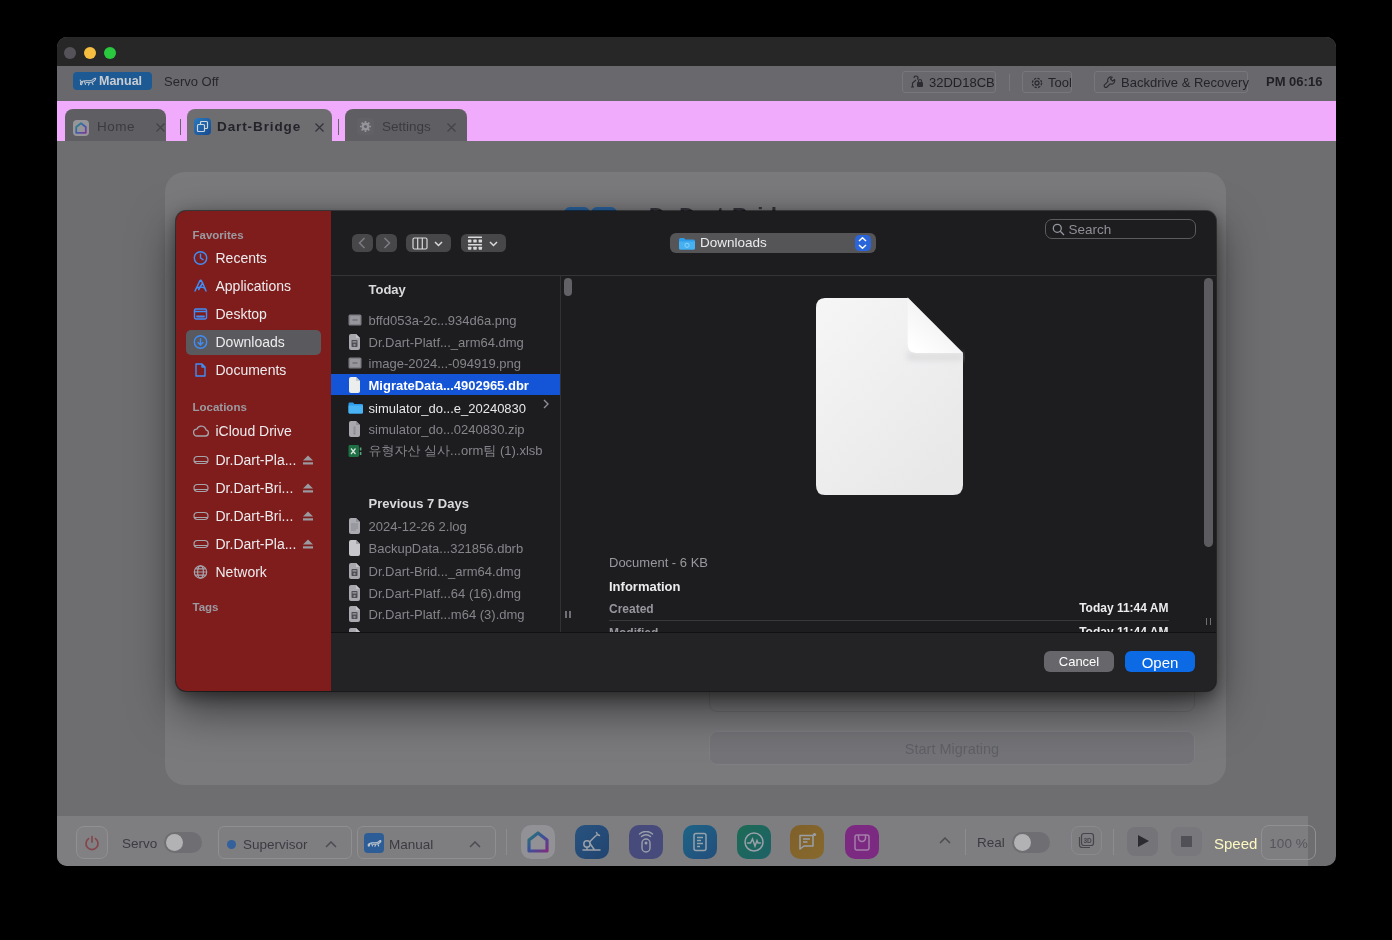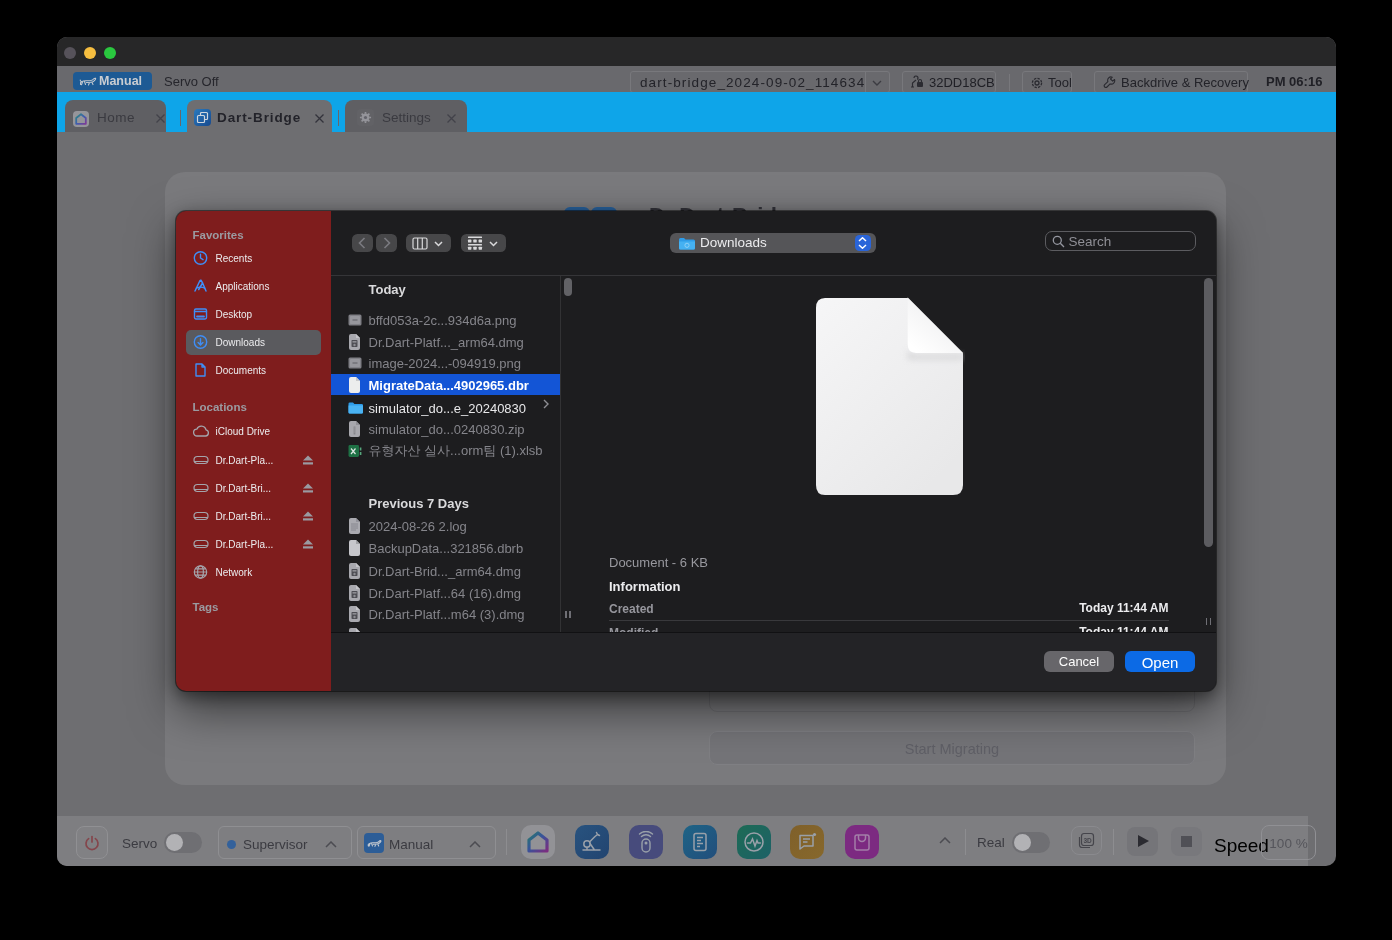--- a/index.html
+++ b/index.html
@@ -10,37 +10,37 @@
   
   #titlebar { position:absolute; left:0; top:0; width:1279px; height:29px; background:#272728; }
   .light { position:absolute; top:46.5px; width:12px; height:12px; border-radius:50%; }
   #title { position:absolute; left:0; right:0; top:7px; text-align:center; color:#d9d9db;
     font-size:13px; font-weight:700; letter-spacing:.1px; }
   
   #toolbar { position:absolute; left:0; top:29px; width:1279px; height:35px; background:#69696d; }
   .tbtn { position:absolute; top:5px; height:22px; border:1px solid #78787c; border-radius:3px;
     color:#232329; font-size:13px; white-space:nowrap; }
   
-  #tabbar { position:absolute; left:0; top:55px; width:1279px; height:40px; background:#0ea5e9; }
+  #tabbar { position:absolute; left:0; top:64px; width:1279px; height:40px; background:#f0abfc; }
   
   #content { position:absolute; left:0; top:104px; width:1279px; height:712px; background:#6e6e71; }
   #card { position:absolute; left:108px; top:31px; width:1061px; height:613px; border-radius:20px;
     background:#7a7a7d; }
   
   #bottombar { position:absolute; left:0; top:779px; width:1251px; height:50px; background:#7e7e81; }
   .appicon { position:absolute; top:9px; width:34px; height:34px; border-radius:10px; }
   
   #dialog { position:absolute; left:176px; top:211px; width:1040px; height:480px;
     border-radius:10px; overflow:hidden; background:#1d1d1f;
     box-shadow:0 18px 45px rgba(0,0,0,.55), 0 5px 16px rgba(0,0,0,.42), 0 0 0 1px rgba(0,0,0,.45); }
   #sidebar { position:absolute; left:0; top:0; width:154.5px; height:480px; background:#7f1d1d; }
   .sblabel { position:absolute; left:16.5px; font-size:11.5px; font-weight:700; color:#9b9ba1; }
   .sbrow { position:absolute; left:0; width:154.5px; height:24px; }
   .sbrow .txt { position:absolute; left:39.5px; top:50%; transform:translateY(-50%);
-    font-size:10px; color:#ececee; white-space:nowrap; }
+    font-size:14px; color:#ececee; white-space:nowrap; }
   .sbrow svg { position:absolute; left:17px; top:50%; transform:translateY(-50%); }
   #dlgmain { position:absolute; left:154.5px; top:0; width:885.5px; height:480px; background:#1d1d1f; }
   .navbtn { position:absolute; top:22.5px; width:21px; height:18.5px; background:#474749; border-radius:5.5px; }
   .listrow { position:absolute; left:0; width:229px; height:21.3px; }
   .listrow .fname { position:absolute; left:38px; top:50%; transform:translateY(-50%);
     font-size:13px; color:#7f7f85; white-space:nowrap; }
   .listrow svg, .listrow .ficon { position:absolute; left:17px; top:50%; transform:translateY(-50%); }
 </style>
 </head>
 <body>
@@ -49,27 +49,20 @@
   <div id="toolbar">
 
     <div style="position:absolute;left:16px;top:6px;width:79px;height:17.5px;border-radius:4px;background:#1d5a94;">
       <svg width="18" height="12" viewBox="0 0 18 12" style="position:absolute;left:6px;top:3px;">
         <path d="M1.5 9.5 Q1 7.5 2.5 6.8 Q4.5 6 7 5.8 L11.5 5.5 Q13.5 5.3 14.5 4 Q15.3 3 16.5 3.2 Q17 3.8 16.3 4.6 L14.8 6.2 Q13.8 7.2 12 7.3 L7.5 7.6 M3.5 7 L2.5 9.8 M5.5 6.5 L6.5 9.5 M10.5 7.5 L9.5 10 M13 7.2 L14 9.6 M2.5 6.8 Q1.2 6.2 1.2 5" stroke="#c7cbd1" stroke-width="1.05" fill="none" stroke-linecap="round"></path>
       </svg>
       <span style="position:absolute;left:26px;top:2px;font-size:12.5px;font-weight:700;color:#c9cdd2;">Manual</span>
     </div>
     <div style="position:absolute;left:107px;top:8px;font-size:13px;color:#26262c;">Servo Off</div>
 
-    <div class="tbtn" style="left:573px;width:260px;">
-      <span style="position:absolute;left:9px;top:3px;color:#232329;font-size:13.5px;letter-spacing:1.1px;">dart-bridge_2024-09-02_114634</span>
-      <div style="position:absolute;right:23.5px;top:0;width:1px;height:20px;background:#78787c;"></div>
-      <svg width="10" height="6" viewBox="0 0 10 6" style="position:absolute;right:7px;top:7.5px;">
-          <path d="M1 1 L5 5 L9 1" stroke="#3c3c42" stroke-width="1.4" fill="none"></path>
-        </svg>
-    </div>
 
     <div class="tbtn" style="left:845px;width:94px;">
       <svg width="15" height="14" viewBox="0 0 15 14" style="position:absolute;left:6px;top:3px;">
         <path d="M2 12 L5 12 M3.5 12 L3.5 8 L7 5 M5 3 a2 2 0 1 1 3.2 1.6" stroke="#2b2b31" stroke-width="1.2" fill="none"></path>
         <rect x="8" y="7" width="6" height="5" rx="1" fill="#2b2b31"></rect>
         <path d="M9.5 7 V6 a1.5 1.5 0 0 1 3 0 V7" stroke="#2b2b31" stroke-width="1.2" fill="none"></path>
       </svg>
       <span style="position:absolute;left:26px;top:2.5px;color:#202026;">32DD18CB</span>
     </div>
     <div style="position:absolute;left:952px;top:8px;width:1px;height:17px;background:#78787c;"></div>
@@ -276,21 +269,21 @@
       </svg>
     </div>
     <div style="position:absolute;left:1056px;top:13px;width:1px;height:26px;background:#8d8d90;"></div>
 
     <div style="position:absolute;left:1070px;top:11px;width:31px;height:29px;border-radius:8px;background:#757579;">
       <div style="position:absolute;left:11px;top:8px;width:0;height:0;border-left:11px solid #2b2b31;border-top:6.5px solid transparent;border-bottom:6.5px solid transparent;"></div>
     </div>
     <div style="position:absolute;left:1114px;top:11px;width:31px;height:29px;border-radius:8px;background:#78787c;">
       <div style="position:absolute;left:10px;top:9px;width:11px;height:11px;background:#505056;"></div>
     </div>
-    <div style="position:absolute;left:1157px;top:19px;font-size:19px;color:#000000;">Speed</div>
+    <div style="position:absolute;left:1157px;top:19px;font-size:15px;color:#fef9c3;">Speed</div>
     <div style="position:absolute;left:1204px;top:9px;width:55px;height:35px;border:1px solid #909094;border-radius:8px;">
       <div style="position:absolute;left:0;right:0;top:10px;text-align:center;font-size:13.5px;color:#55555b;">100 %</div>
     </div>
   </div>
 </div>
 <div class="light" style="left:64px; background:#56525a;"></div>
 <div class="light" style="left:84px; background:#f6be40;"></div>
 <div class="light" style="left:104px; background:#2ac83f;"></div>
 <div id="dialog">
   <div id="dlgmain">
@@ -343,21 +336,21 @@
       <span style="position:absolute;left:30px;top:2px;font-size:13.5px;color:#ececee;">Downloads</span>
       <div style="position:absolute;right:5px;top:2px;width:15.5px;height:15.5px;border-radius:4.5px;background:#2a65d9;">
         <svg width="9" height="12" viewBox="0 0 9 12" style="position:absolute;left:3.2px;top:1.8px;">
             <g stroke="#fff" stroke-width="1.5" fill="none">
               <path d="M1 4 L4.5 0.8 L8 4 M1 8 L4.5 11.2 L8 8"></path>
             </g>
           </svg>
       </div>
     </div>
 
-    <div style="position:absolute;left:714px;top:20px;width:151px;height:19.5px;border:1px solid #5c5c60;border-radius:7px;">
+    <div style="position:absolute;left:714px;top:8px;width:151px;height:19.5px;border:1px solid #5c5c60;border-radius:7px;">
       <svg width="13" height="13" viewBox="0 0 13 13" style="position:absolute;left:6px;top:3px;">
           <g stroke="#9597a0" stroke-width="1.3" fill="none">
             <circle cx="5.3" cy="5.3" r="4"></circle>
             <path d="M8.3 8.3 L12 12"></path>
           </g>
         </svg>
       <span style="position:absolute;left:23px;top:2px;font-size:13.5px;color:#8f8f96;">Search</span>
     </div>
     <div style="position:absolute;left:0;top:63.5px;width:885.5px;height:1px;background:#353538;"></div>
 
@@ -426,21 +419,21 @@
             <rect x="11.8" y="8" width="1.6" height="3" fill="#55a57c"></rect>
           </svg>
           <span class="fname" style="color:#85858b;">유형자산 실사...orm팀 (1).xlsb</span>
         </div>
       <div class="listrow" style="top:240.1px;">
           <svg width="13" height="16" viewBox="0 0 13 16">
             <path d="M1 2 a2 2 0 0 1 2-2 H8 L12 4 V14 a2 2 0 0 1-2 2 H3 a2 2 0 0 1-2-2 Z" fill="#aaaab0"></path>
             <path d="M8 0 L12 4 H8 Z" fill="#92929a"></path>
             <path d="M3 6 h7 M3 8 h7 M3 10 h7 M3 12 h5" stroke="#84848c" stroke-width="0.9"></path>
           </svg>
-          <span class="fname" style="color:#85858b;">2024-08-26 2.log</span>
+          <span class="fname" style="color:#85858b;">2024-12-26 2.log</span>
         </div>
       <div class="listrow" style="top:262px;">
           <svg width="13" height="16" viewBox="0 0 13 16">
             <path d="M1 2 a2 2 0 0 1 2-2 H8 L12 4 V14 a2 2 0 0 1-2 2 H3 a2 2 0 0 1-2-2 Z" fill="#c6c6cb"></path>
             <path d="M8 0 L12 4 H8 Z" fill="#9fa0a4"></path>
           </svg>
           <span class="fname" style="color:#85858b;">BackupData...321856.dbrb</span>
         </div>
       <div class="listrow" style="top:284.5px;">
           <svg width="13" height="16" viewBox="0 0 13 16">

